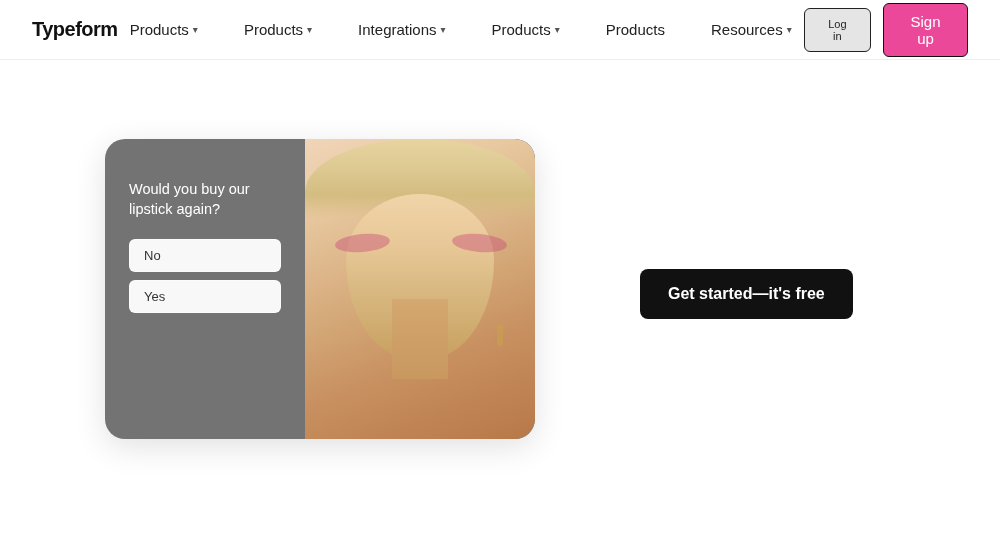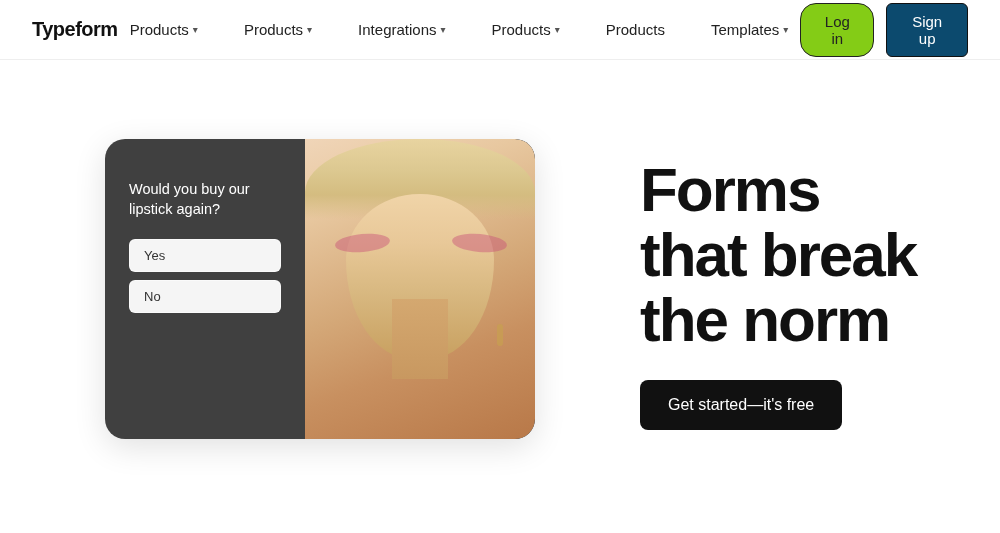--- a/index.html
+++ b/index.html
@@ -13,41 +13,41 @@
     }
     .nav-links { display: flex; align-items: center; gap: 22px; }
     .nav-item {
       display: flex; align-items: center; gap: 4px;
       padding: 8px 12px; font-size: 15px; color: #222;
       cursor: pointer; border-radius: 4px; white-space: nowrap;
     }
     .nav-chevron { font-size: 10px; color: #555; }
     .nav-actions { display: flex; align-items: center; gap: 12px; }
     .btn-login {
-      padding: 9px 20px; border: 1.5px solid #222; border-radius: 16px;
-      font-size: 15px; background: #84cc16; color: #222; cursor: pointer; font-weight: 500;
+      padding: 9px 20px; border: 1.5px solid #222; border-radius: 6px;
+      font-size: 11px; background: #e5e5e5; color: #222; cursor: pointer; font-weight: 500;
     }
     .btn-signup {
       padding: 9px 20px; border: 1.5px solid #111; border-radius: 6px;
-      font-size: 15px; background: #0c4a6e; color: #fff; cursor: pointer; font-weight: 500;
+      font-size: 15px; background: #ec4899; color: #fff; cursor: pointer; font-weight: 500;
     }
 
     
     .hero {
       display: flex; align-items: center; justify-content: space-between;
       padding: 40px 80px 40px 60px; height: calc(533px - 66px);
     }
 
     
     .hero-left { flex: 0 0 520px; display: flex; align-items: center; justify-content: center; }
     .form-card-wrapper {
       position: relative; width: 430px; height: 310px;
     }
     .form-card {
-      width: 430px; height: 300px; background: #404040; border-radius: 20px;
+      width: 430px; height: 300px; background: #737373; border-radius: 20px;
       display: flex; align-items: stretch; overflow: hidden; box-shadow: 0 8px 32px rgba(0,0,0,0.12);
     }
     .form-card-left {
       flex: 0 0 200px; padding: 40px 24px 24px 24px;
       display: flex; flex-direction: column; gap: 20px;
     }
     .form-question { color: #fff; font-size: 14.5px; font-weight: 400; line-height: 1.4; }
     .form-options { display: flex; flex-direction: column; gap: 8px; }
     .form-option {
       background: rgba(255,255,255,0.95); border-radius: 6px;
@@ -61,21 +61,21 @@
       font-size: 62px; font-weight: 800; line-height: 1.05;
       color: #111; letter-spacing: -2px; margin-bottom: 28px;
     }
     .hero-sub {
       font-size: 17px; color: #333; line-height: 1.6; max-width: 360px; margin-bottom: 36px;
     }
     .hero-sub strong { font-weight: 700; color: #111; }
     .btn-cta {
       display: inline-block; padding: 16px 28px;
       background: #111; color: #fff; border-radius: 8px;
-      font-size: 16px; font-weight: 400; cursor: pointer; border: none;
+      font-size: 16px; font-weight: 700; cursor: pointer; border: none;
       white-space: nowrap;
     }
 
     
     .photo-area {
       width: 230px; height: 300px;
       background: linear-gradient(160deg, #f0d5b8 0%, #e8c8a0 20%, #d4a878 50%, #c89060 70%, #b87848 100%);
       border-radius: 0 20px 20px 0;
       position: relative; overflow: hidden;
     }
@@ -142,58 +142,53 @@
     <div class="nav-item">
       <span>Products</span>
       <span class="nav-chevron">▾</span>
     </div>
 
     <div class="nav-item">
       <span>Products</span>
     </div>
 
     <div class="nav-item">
-      <span>Templates</span>
+      <span>Resources</span>
       <span class="nav-chevron">▾</span>
     </div>
   </div>
   <div class="nav-actions">
     <button class="btn-login">Log in</button>
     <button class="btn-signup">Sign up</button>
   </div>
 </nav>
 
 <section class="hero">
 
   <div class="hero-left">
     <div class="form-card-wrapper">
       <div class="form-card">
 
         <div class="form-card-left">
           <p class="form-question">Would you buy our lipstick again?</p>
           <div class="form-options">
+            <div class="form-option">No</div>
             <div class="form-option">Yes</div>
-            <div class="form-option">No</div>
           </div>
         </div>
 
         <div class="photo-area">
           <div class="hair"></div>
           <div class="face"></div>
           <div class="eye-shadow-left"></div>
           <div class="eye-shadow-right"></div>
           <div class="lips"></div>
           <div class="neck"></div>
           <div class="earring"></div>
         </div>
       </div>
     </div>
   </div>
 
   <div class="hero-right">
-    <h1 class="hero-headline">
-      <span>Forms</span><br>
-      <span>that break</span><br>
-      <span>the norm</span>
-    </h1>
     <button class="btn-cta">Get started—it's free</button>
   </div>
 </section>
 
 </body></html>

